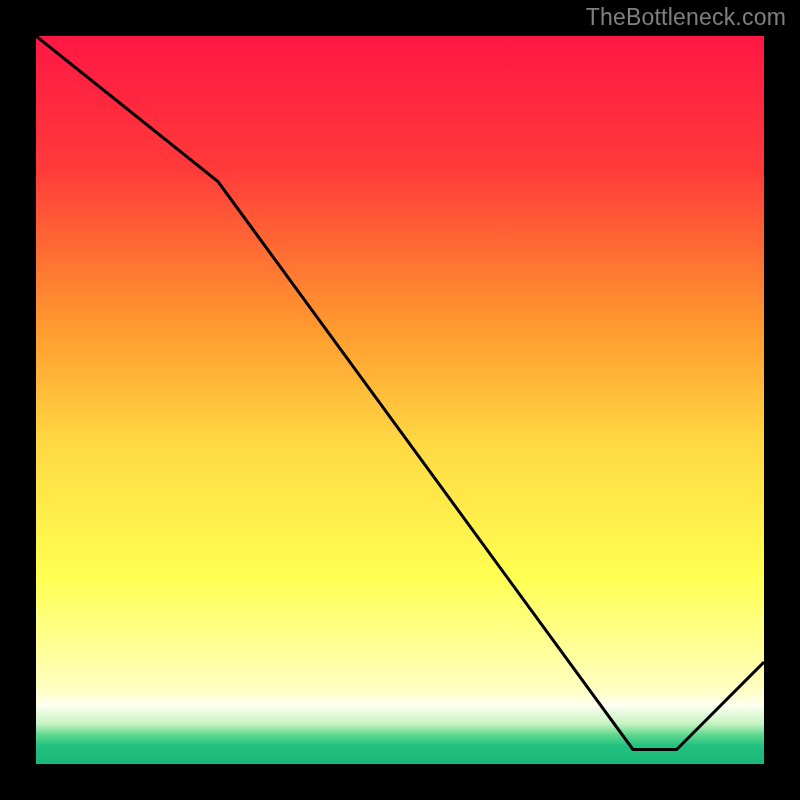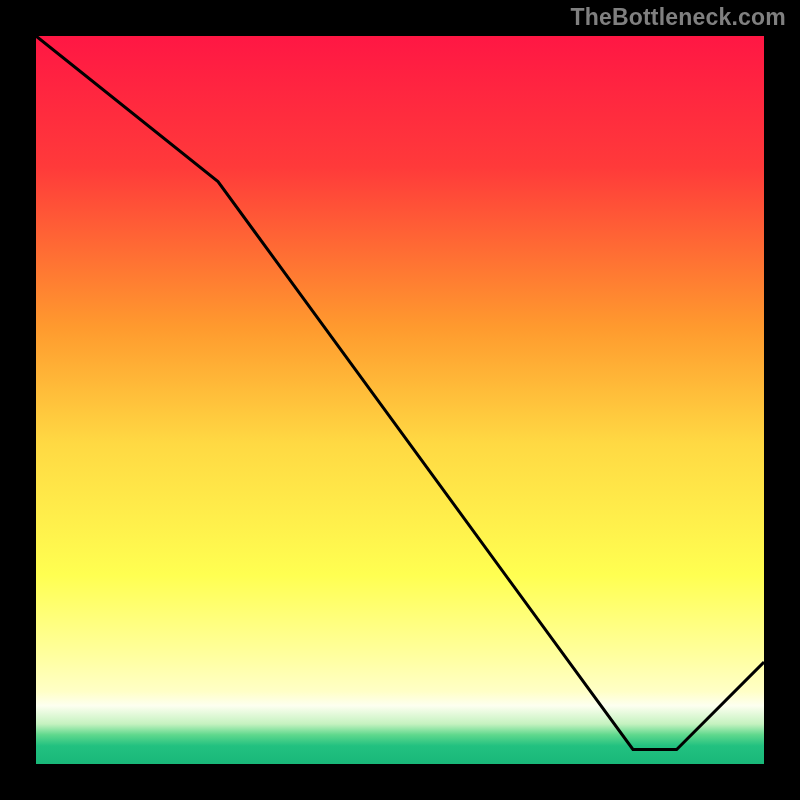--- a/index.html
+++ b/index.html
@@ -15,21 +15,21 @@
     position: relative;
     width: 800px;
     height: 800px;
   }
   .watermark {
     position: absolute;
     top: 4px;
     right: 14px;
     color: #808080;
     font-size: 23px;
-    font-weight: 700;
+    font-weight: 400;
     letter-spacing: 0.2px;
   }
   .plot-outer {
     position: absolute;
     left: 36px;
     top: 36px;
     width: 728px;
     height: 728px;
     background: #000000;
   }

